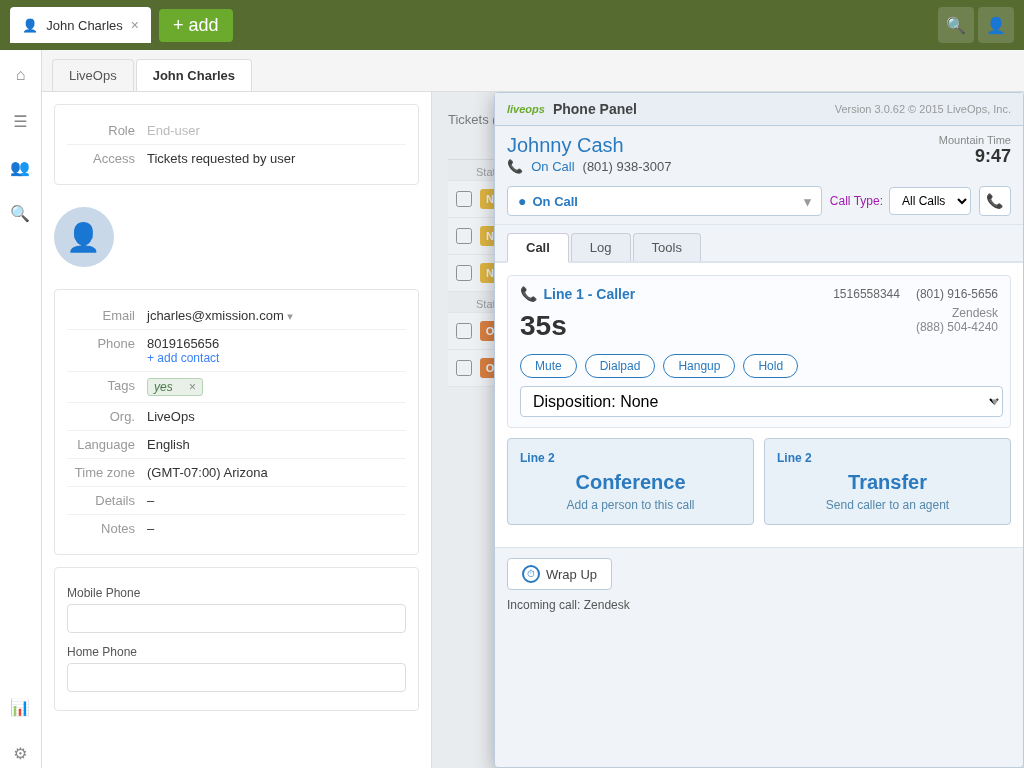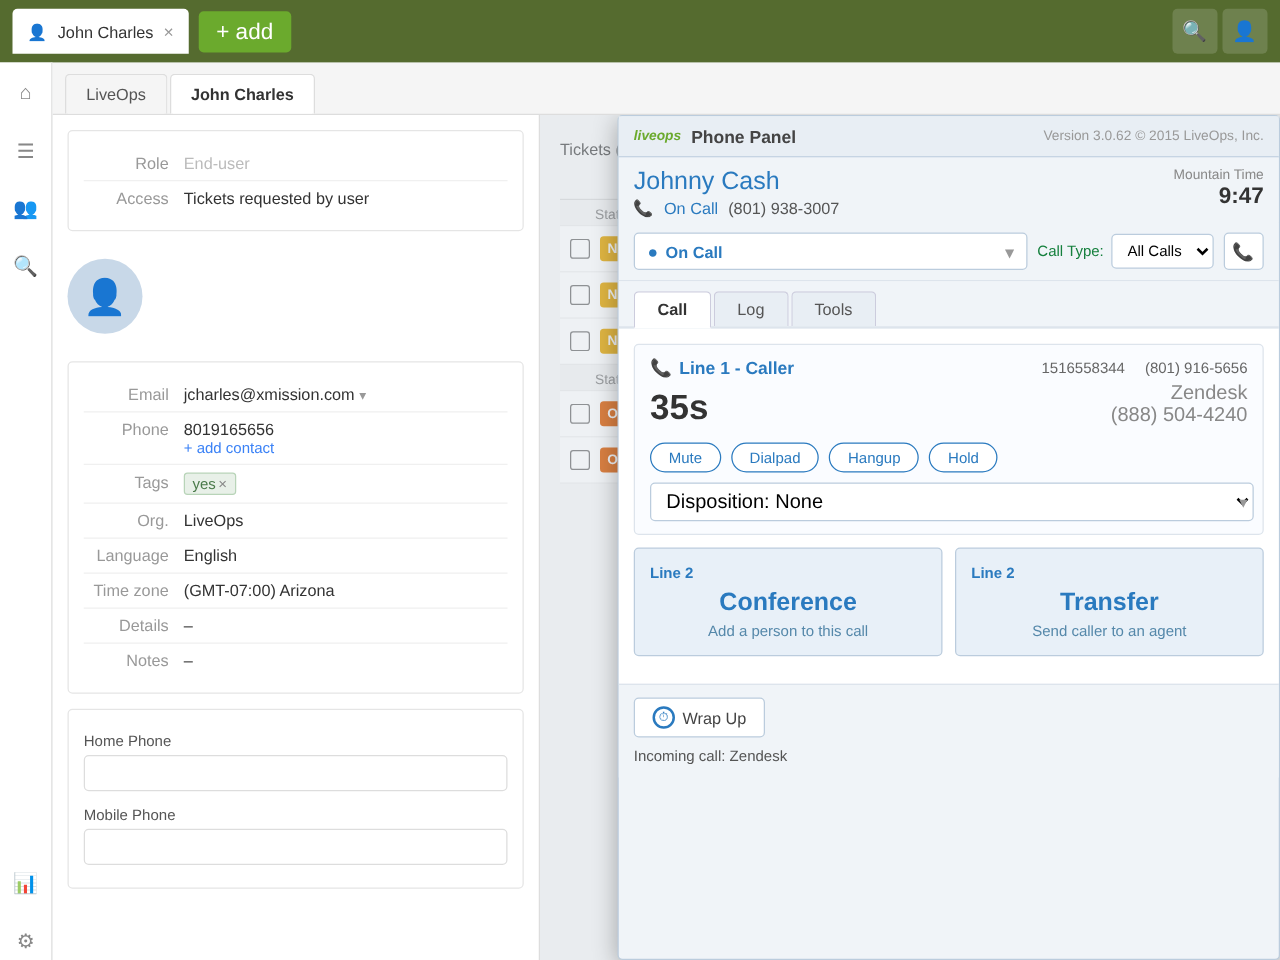--- a/index.html
+++ b/index.html
@@ -179,21 +179,22 @@
 
     .tag {
       display: inline-flex;
       align-items: center;
       background: #e8f0e8;
       border: 1px solid #b8d4b8;
       border-radius: 3px;
       padding: 1px 6px;
       font-size: 12px;
       color: #4a7a4a;
-      gap: 2px;
+      gap: 16px;
+      font-style: italic;
     }
 
     
     .main-area {
       flex: 1;
       background: #f8f8f8;
       overflow-y: auto;
       padding: 16px;
       position: relative;
     }
@@ -316,21 +317,21 @@
       align-items: center;
       gap: 6px;
       cursor: pointer;
     }
     .dropdown-arrow { color: #999; margin-left: auto; }
     .call-type-row {
       display: flex;
       align-items: center;
       gap: 6px;
     }
-    .call-type-label { font-size: 12px; color: #15803d; }
+    .call-type-label { font-size: 12px; color: #a21caf; }
     .call-type-select {
       border: 1px solid #bcd;
       border-radius: 4px;
       padding: 5px 8px;
       font-size: 12px;
       background: #fff;
       cursor: pointer;
     }
     .phone-btn {
       width: 32px;
@@ -408,21 +409,21 @@
       font-size: 12px;
       color: #666;
     }
     .line-timer {
       font-size: 28px;
       font-weight: bold;
       color: #333;
       padding: 4px 0;
     }
     .line-extra {
-      font-size: 16px;
+      font-size: 12px;
       color: #888;
       text-align: right;
     }
     .timer-row {
       display: flex;
       align-items: flex-start;
       justify-content: space-between;
     }
 
     
@@ -645,25 +646,25 @@
             <span class="info-value">–</span>
           </div>
           <div class="info-row">
             <span class="info-label">Notes</span>
             <span class="info-value">–</span>
           </div>
         </div>
 
         <div class="info-card">
           <div style="padding: 6px 0;">
+            <div style="font-size:12px; color:#555;">Mobile Phone</div>
+            <input class="phone-input-field" type="text" value="" style="">
+          </div>
+          <div style="padding: 6px 0;">
             <div style="font-size:12px; color:#555;">Home Phone</div>
-            <input class="phone-input-field" type="text" value="" style="">
-          </div>
-          <div style="padding: 6px 0;">
-            <div style="font-size:12px; color:#555;">Mobile Phone</div>
             <input class="phone-input-field" type="text" value="" style="">
           </div>
         </div>
 
       </div>
 
       <div class="main-area" style="position:relative;">
 
         <div style="font-size:13px; color:#555; margin-bottom:8px; padding: 4px 0;">
           <span>Tickets (</span><span style="color:#999;">...</span>

